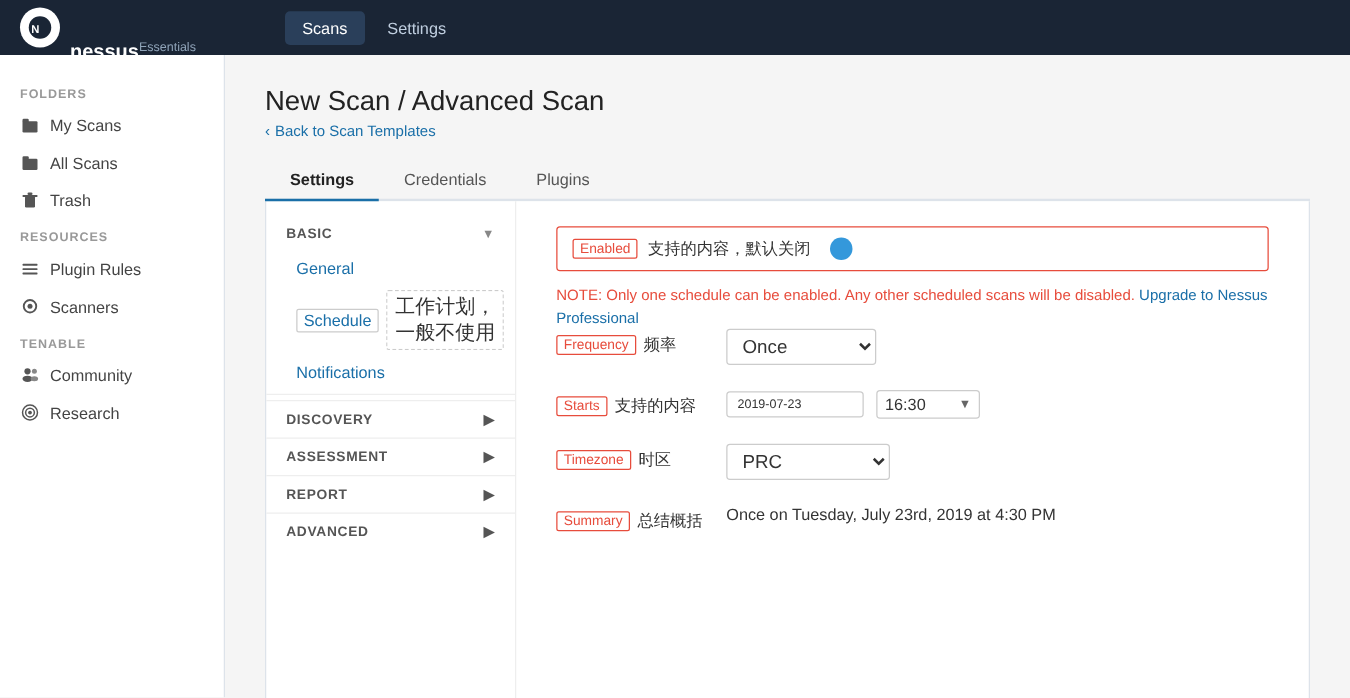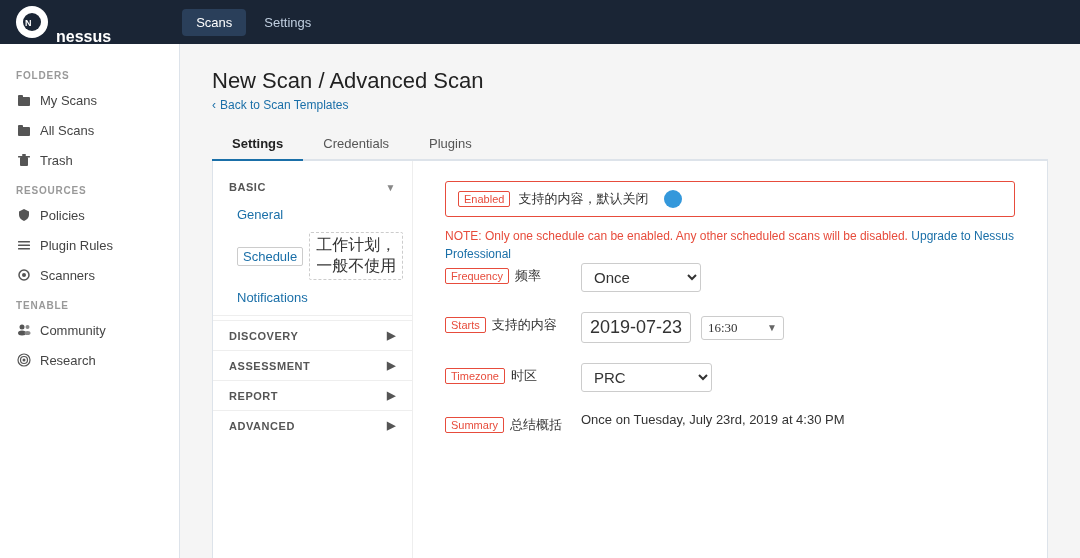--- a/index.html
+++ b/index.html
@@ -25,21 +25,21 @@
     .topnav-logo .logo-icon {
       width: 32px;
       height: 32px;
       background: #fff;
       border-radius: 50%;
       display: flex;
       align-items: center;
       justify-content: center;
     }
     .topnav-logo .logo-icon svg { width: 20px; height: 20px; }
-    .topnav-logo .brand-text { display: flex; flex-direction: column; line-height: 1.1; margin-top: 40px; }
+    .topnav-logo .brand-text { display: flex; flex-direction: row; line-height: 1.1; margin-top: 40px; }
     .topnav-logo .brand-main { font-size: 16px; font-weight: bold; color: #fff; }
     .topnav-logo .brand-sub { font-size: 10px; color: #8fa3b8; font-weight: normal; }
     .topnav-links { display: flex; gap: 4px; padding-left: 39px; }
     .topnav-link {
       color: #c0cfe0;
       padding: 6px 14px;
       border-radius: 4px;
       cursor: pointer;
       font-size: 13px;
       text-decoration: none;
@@ -253,41 +253,40 @@
       cursor: pointer;
       appearance: auto;
       min-width: 120px;
     }
 
     
     .date-input {
       border: 1px solid #ccc;
       border-radius: 3px;
       padding: 4px 8px;
-      font-size: 18px;
+      font-size: 10px;
       color: #333;
       background: #fff;
       width: 110px;
     }
     .time-wrapper {
       display: flex;
       align-items: center;
       gap: 4px;
       border: 1px solid #ccc;
       border-radius: 3px;
       padding: 3px 6px;
       background: #fff;
     }
     .time-wrapper input {
       border: none;
       outline: none;
       font-size: 13px;
       width: 55px;
       color: #333;
-      font-family: Liberation Serif, serif;
     }
     .time-chevron { color: #666; font-size: 10px; }
 
     .summary-text { color: #333; font-size: 13px; }
     .schedule-annotation {
       font-size: 16px;
       color: #333;
       border: 1px dashed #ccc;
       padding: 2px 6px;
       border-radius: 2px;
@@ -348,28 +347,20 @@
           <rect x="5" y="1" width="4" height="2" rx="1" fill="#555"></rect>
         </svg>
       </span>
       <span>Trash</span>
     </div>
 
     <div class="sidebar-section-label">RESOURCES</div>
     <div class="sidebar-item">
       <span class="si-icon">
         <svg width="14" height="14" viewBox="0 0 14 14" fill="none">
-          <path d="M7 1L2 3.5V7c0 3 2.5 4.8 5 6 2.5-1.2 5-3 5-6V3.5L7 1z" fill="#555"></path>
-        </svg>
-      </span>
-      <span>Policies</span>
-    </div>
-    <div class="sidebar-item">
-      <span class="si-icon">
-        <svg width="14" height="14" viewBox="0 0 14 14" fill="none">
           <rect x="1" y="3" width="12" height="1.5" rx="0.5" fill="#555"></rect>
           <rect x="1" y="6.5" width="12" height="1.5" rx="0.5" fill="#555"></rect>
           <rect x="1" y="10" width="12" height="1.5" rx="0.5" fill="#555"></rect>
         </svg>
       </span>
       <span>Plugin Rules</span>
     </div>
     <div class="sidebar-item">
       <span class="si-icon">
         <svg width="14" height="14" viewBox="0 0 14 14" fill="none">

